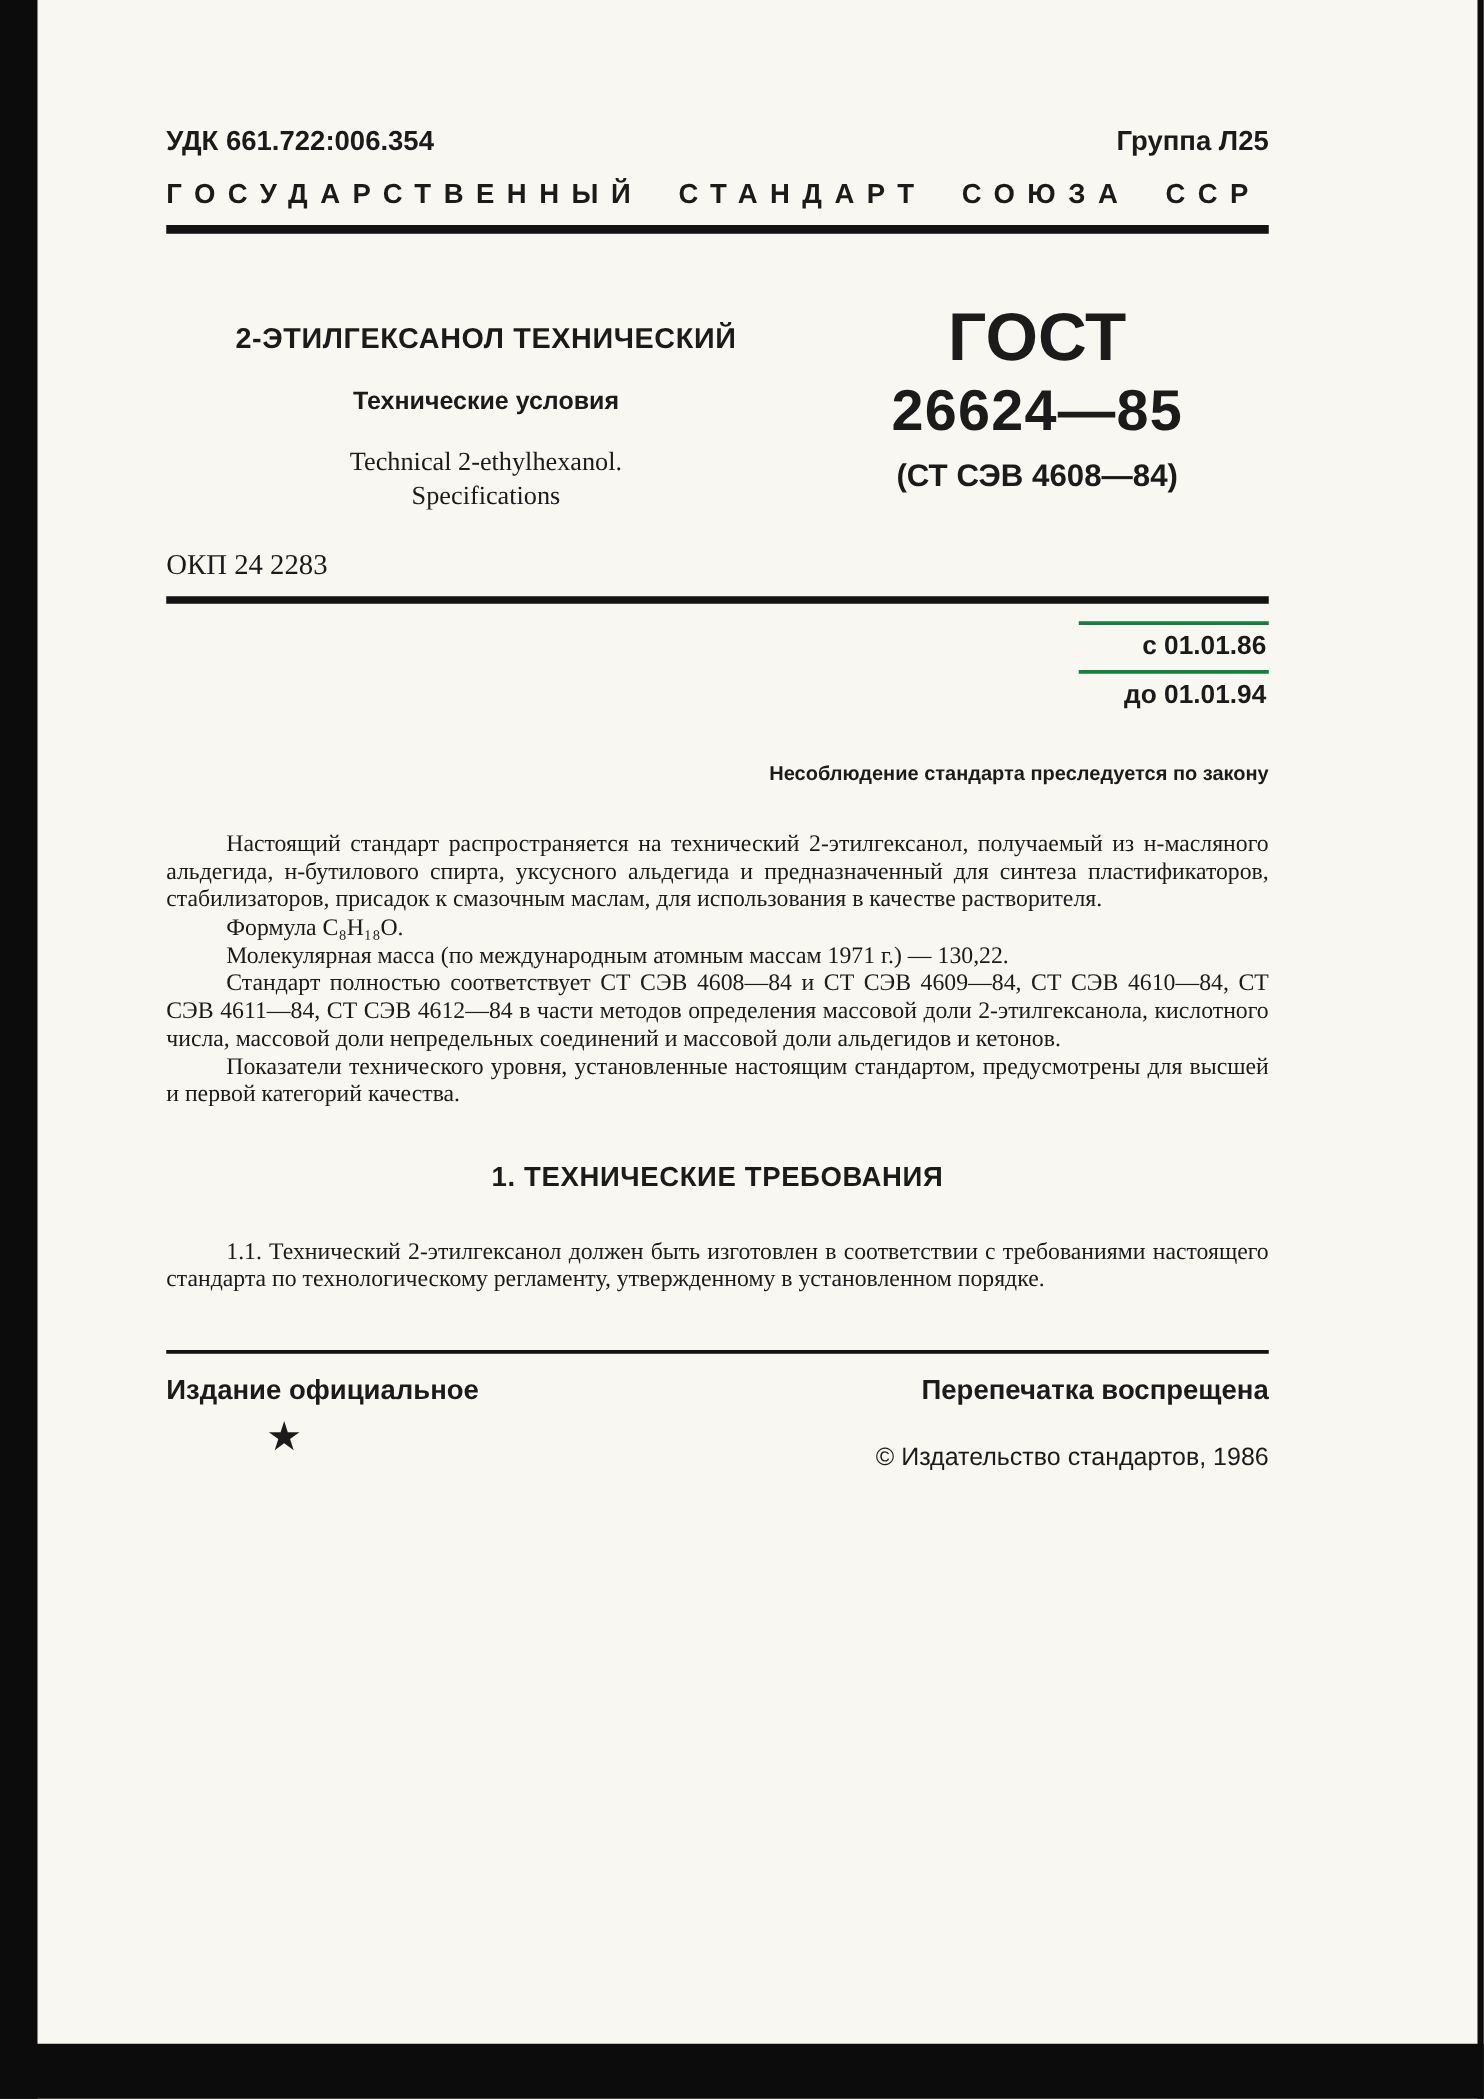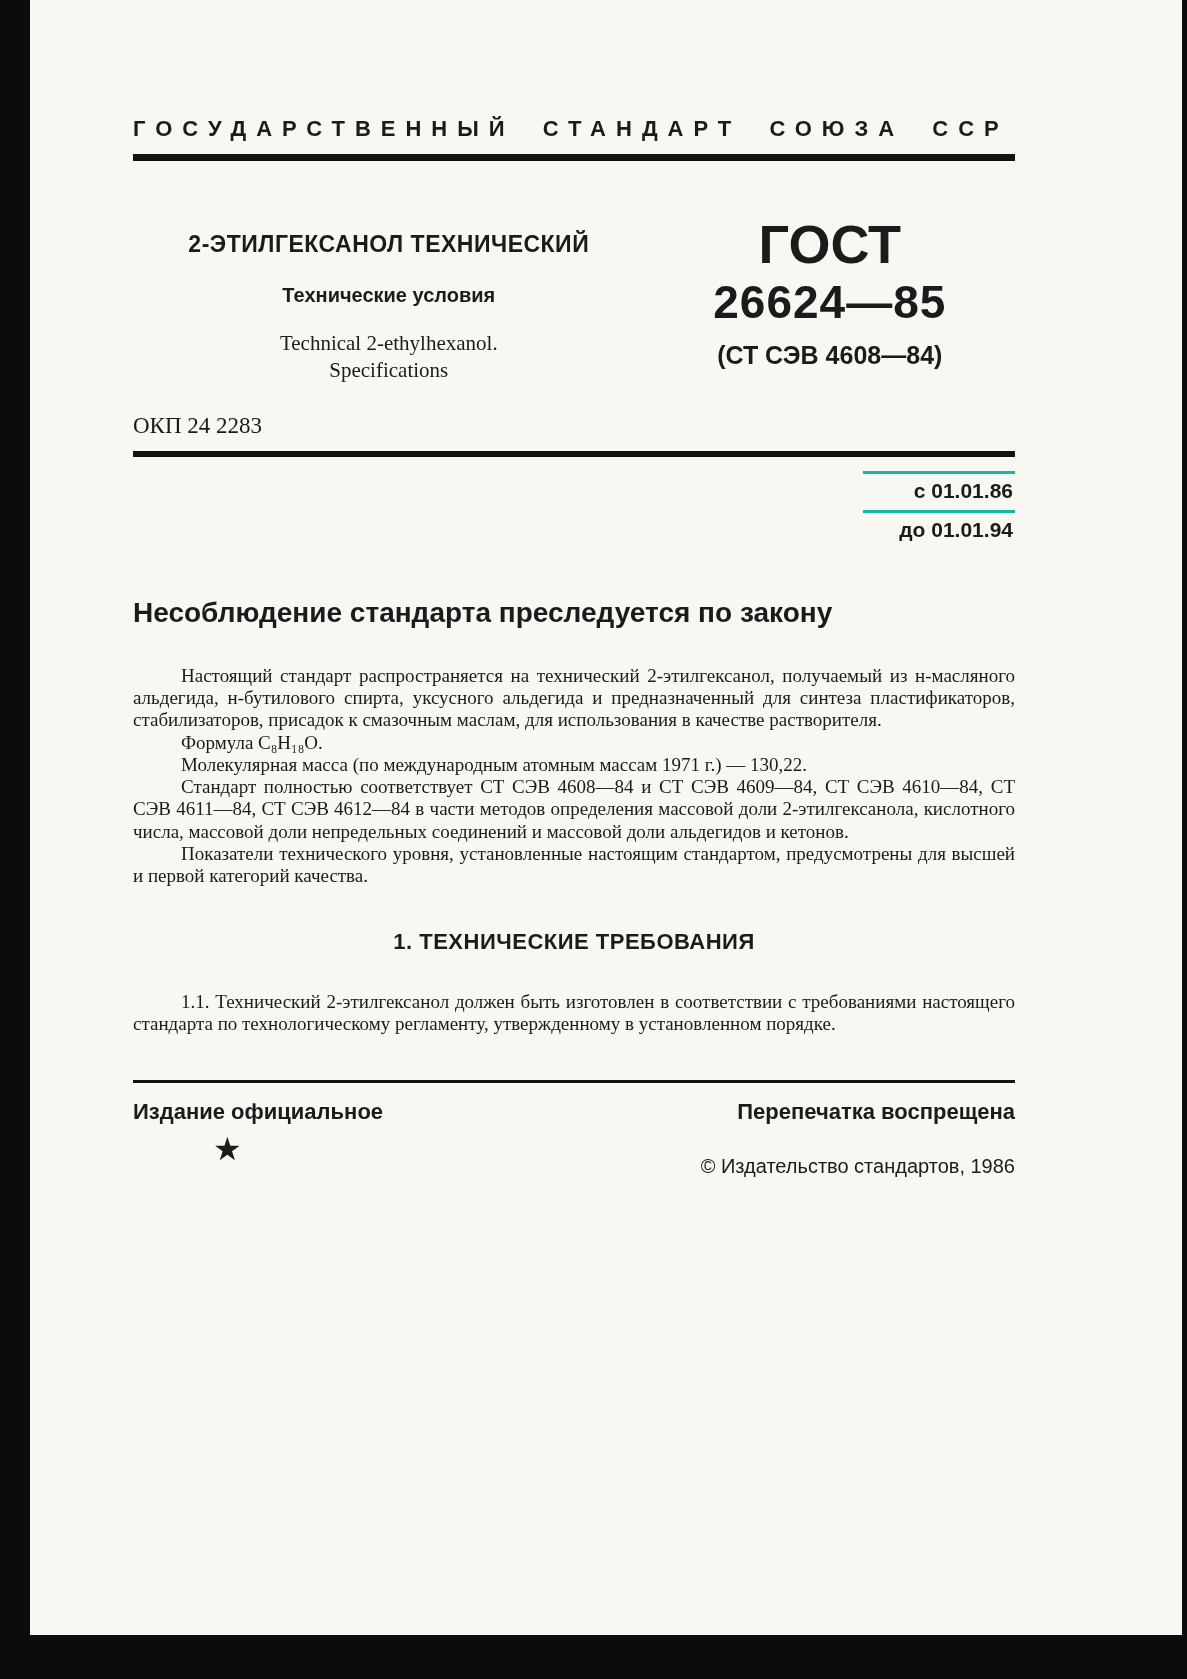--- a/index.html
+++ b/index.html
@@ -94,34 +94,34 @@
     margin-top: 30px;
     font-family: "Liberation Sans", sans-serif;
     font-weight: bold;
     font-size: 22px;
     line-height: 1.55;
     text-align: justify;
   }
 
   .dates { width: 152px; margin-left: auto; margin-top: 14px; }
   .date-item {
-    border-top: 3px solid #14b8a6;
+    border-top: 3px solid #15803d;
     font-family: "Liberation Sans", sans-serif;
     font-weight: bold;
     font-size: 21px;
     text-align: right;
     padding: 5px 2px 7px 0;
   }
 
   .notice {
-    margin-top: 48px;
-    text-align: left;
-    font-family: "Liberation Sans", sans-serif;
-    font-weight: bold;
-    font-size: 28px;
+    margin-top: 36px;
+    text-align: right;
+    font-family: "Liberation Sans", sans-serif;
+    font-weight: bold;
+    font-size: 16px;
   }
 
   .body-text { margin-top: 36px; font-size: 19px; line-height: 1.17; text-align: justify; }
   .body-text p { text-indent: 48px; }
 
   .section-heading {
     margin: 42px 0 36px 0;
     text-align: center;
     font-family: "Liberation Sans", sans-serif;
     font-weight: bold;
@@ -155,20 +155,24 @@
 </style>
 </head>
 <body>
 
 <div class="edge edge-left"></div>
 <div class="edge edge-bottom"></div>
 <div class="edge edge-right"></div>
 
 <div class="page">
 
+  <div class="meta-row">
+    <span>УДК 661.722:006.354</span>
+    <span>Группа Л25</span>
+  </div>
 
   <div class="state-header">ГОСУДАРСТВЕННЫЙ СТАНДАРТ СОЮЗА ССР</div>
 
   <div class="rule-thick"></div>
 
   <div class="title-section">
     <div class="title-left">
       <div class="title-ru">2-ЭТИЛГЕКСАНОЛ ТЕХНИЧЕСКИЙ</div>
       <div class="subtitle-ru">Технические условия</div>
       <div class="title-en">Technical 2-ethylhexanol.</div>

